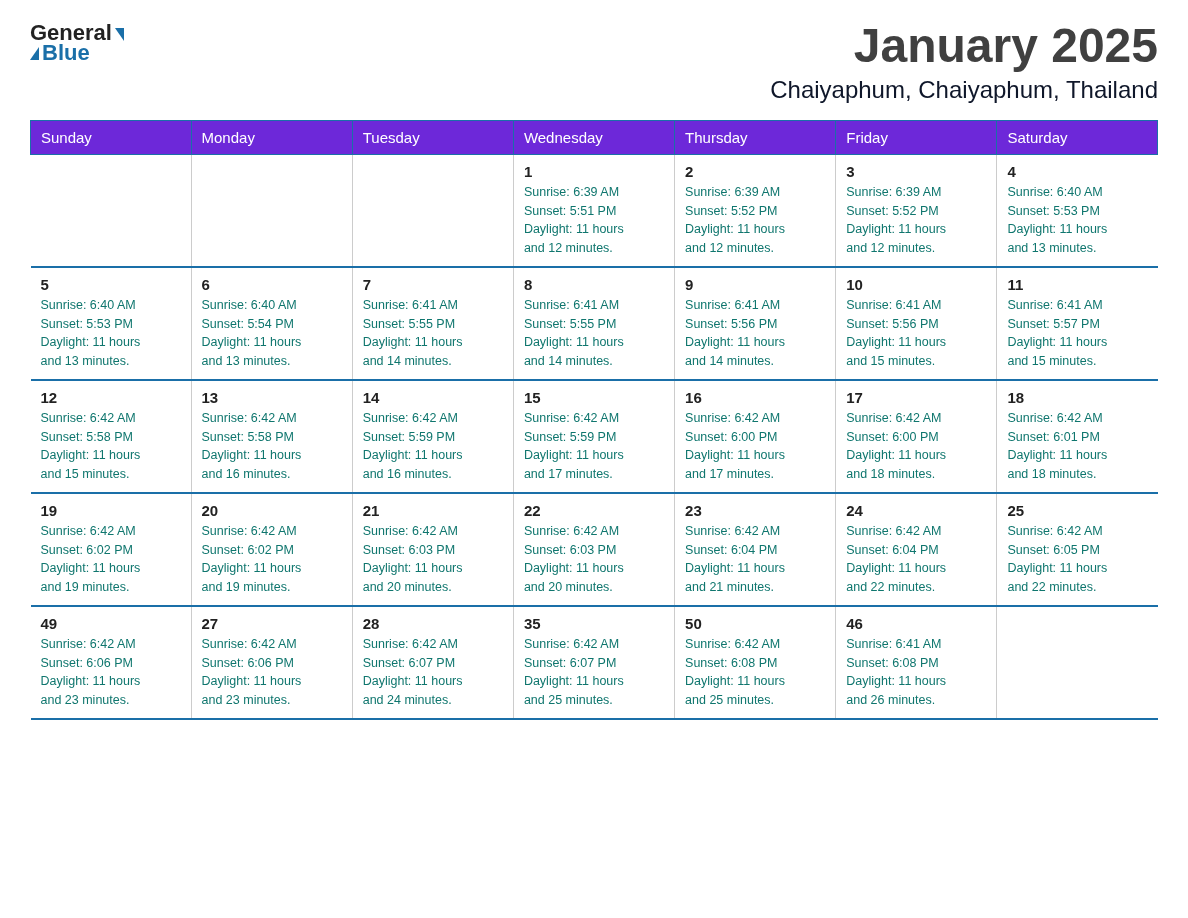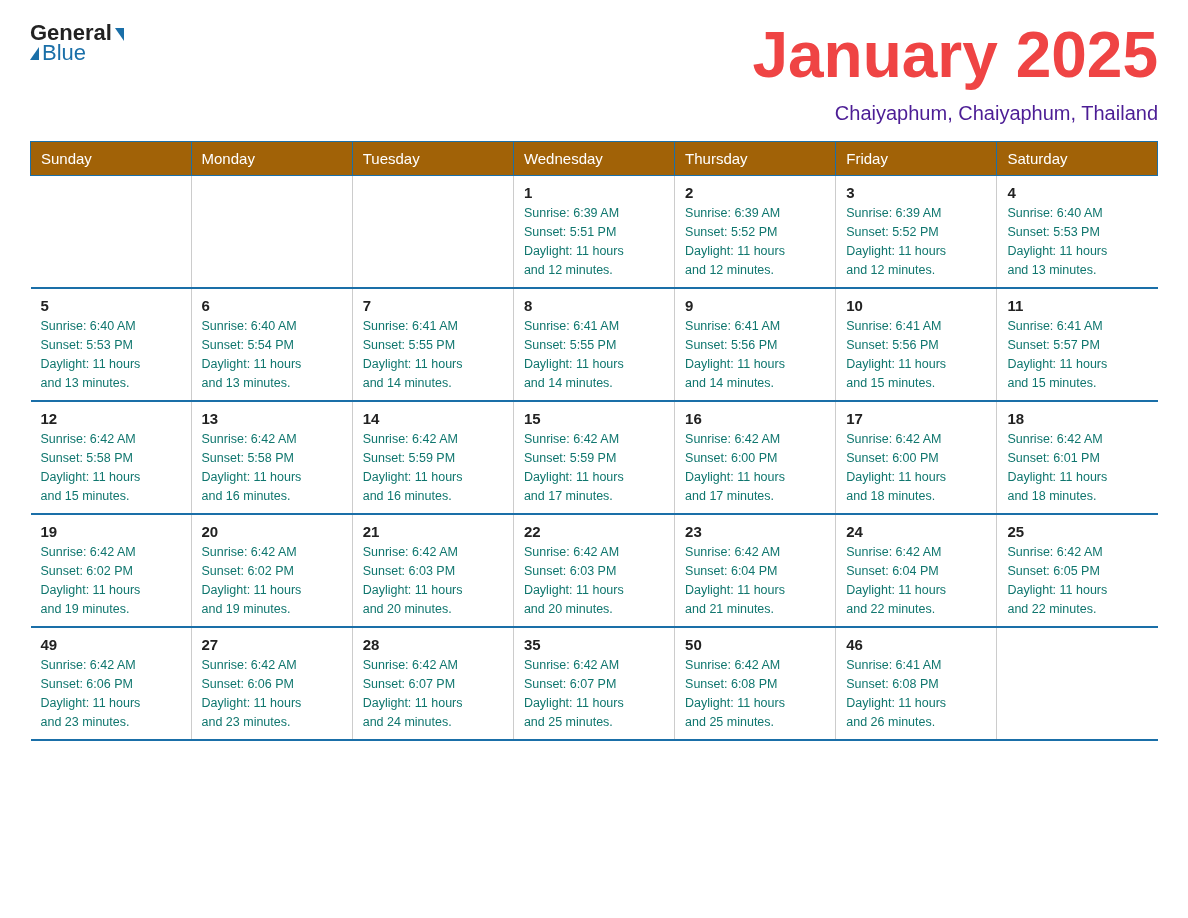--- a/index.html
+++ b/index.html
@@ -15,57 +15,57 @@
       align-items: flex-start;
       margin-bottom: 16px;
     }
     .logo-text-general {
       font-size: 22px;
       font-weight: bold;
       color: #222;
     }
     .logo-text-blue {
       font-size: 22px;
-      font-weight: normal;
+      font-weight: bold;
       color: #1a6fa8;
     }
     .logo-wrapper {
       display: flex;
       flex-direction: column;
       align-items: flex-start;
     }
     .logo-line1 {
       display: flex;
       align-items: center;
     }
     .logo-line2 {
       display: flex;
       align-items: center;
       margin-top: -6px;
     }
     .title-block {
       text-align: right;
     }
     .month-title {
-      font-size: 64px;
-      font-weight: bold;
-      color: #ef4444;
+      font-size: 48px;
+      font-weight: bold;
+      color: #404040;
       line-height: 1.1;
     }
     .location-title {
-      font-size: 20px;
-      color: #4c1d95;
-      margin-top: 12px;
+      font-size: 24px;
+      color: #0f172a;
+      margin-top: 3px;
     }
     table {
       width: 100%;
       border-collapse: collapse;
     }
     thead tr {
-      background-color: #a16207;
+      background-color: #6d28d9;
       color: #fff;
     }
     thead th {
       padding: 8px 10px;
       text-align: left;
       font-size: 15px;
       font-weight: normal;
       border: 1px solid #1a6fa8;
     }
     tbody tr {

